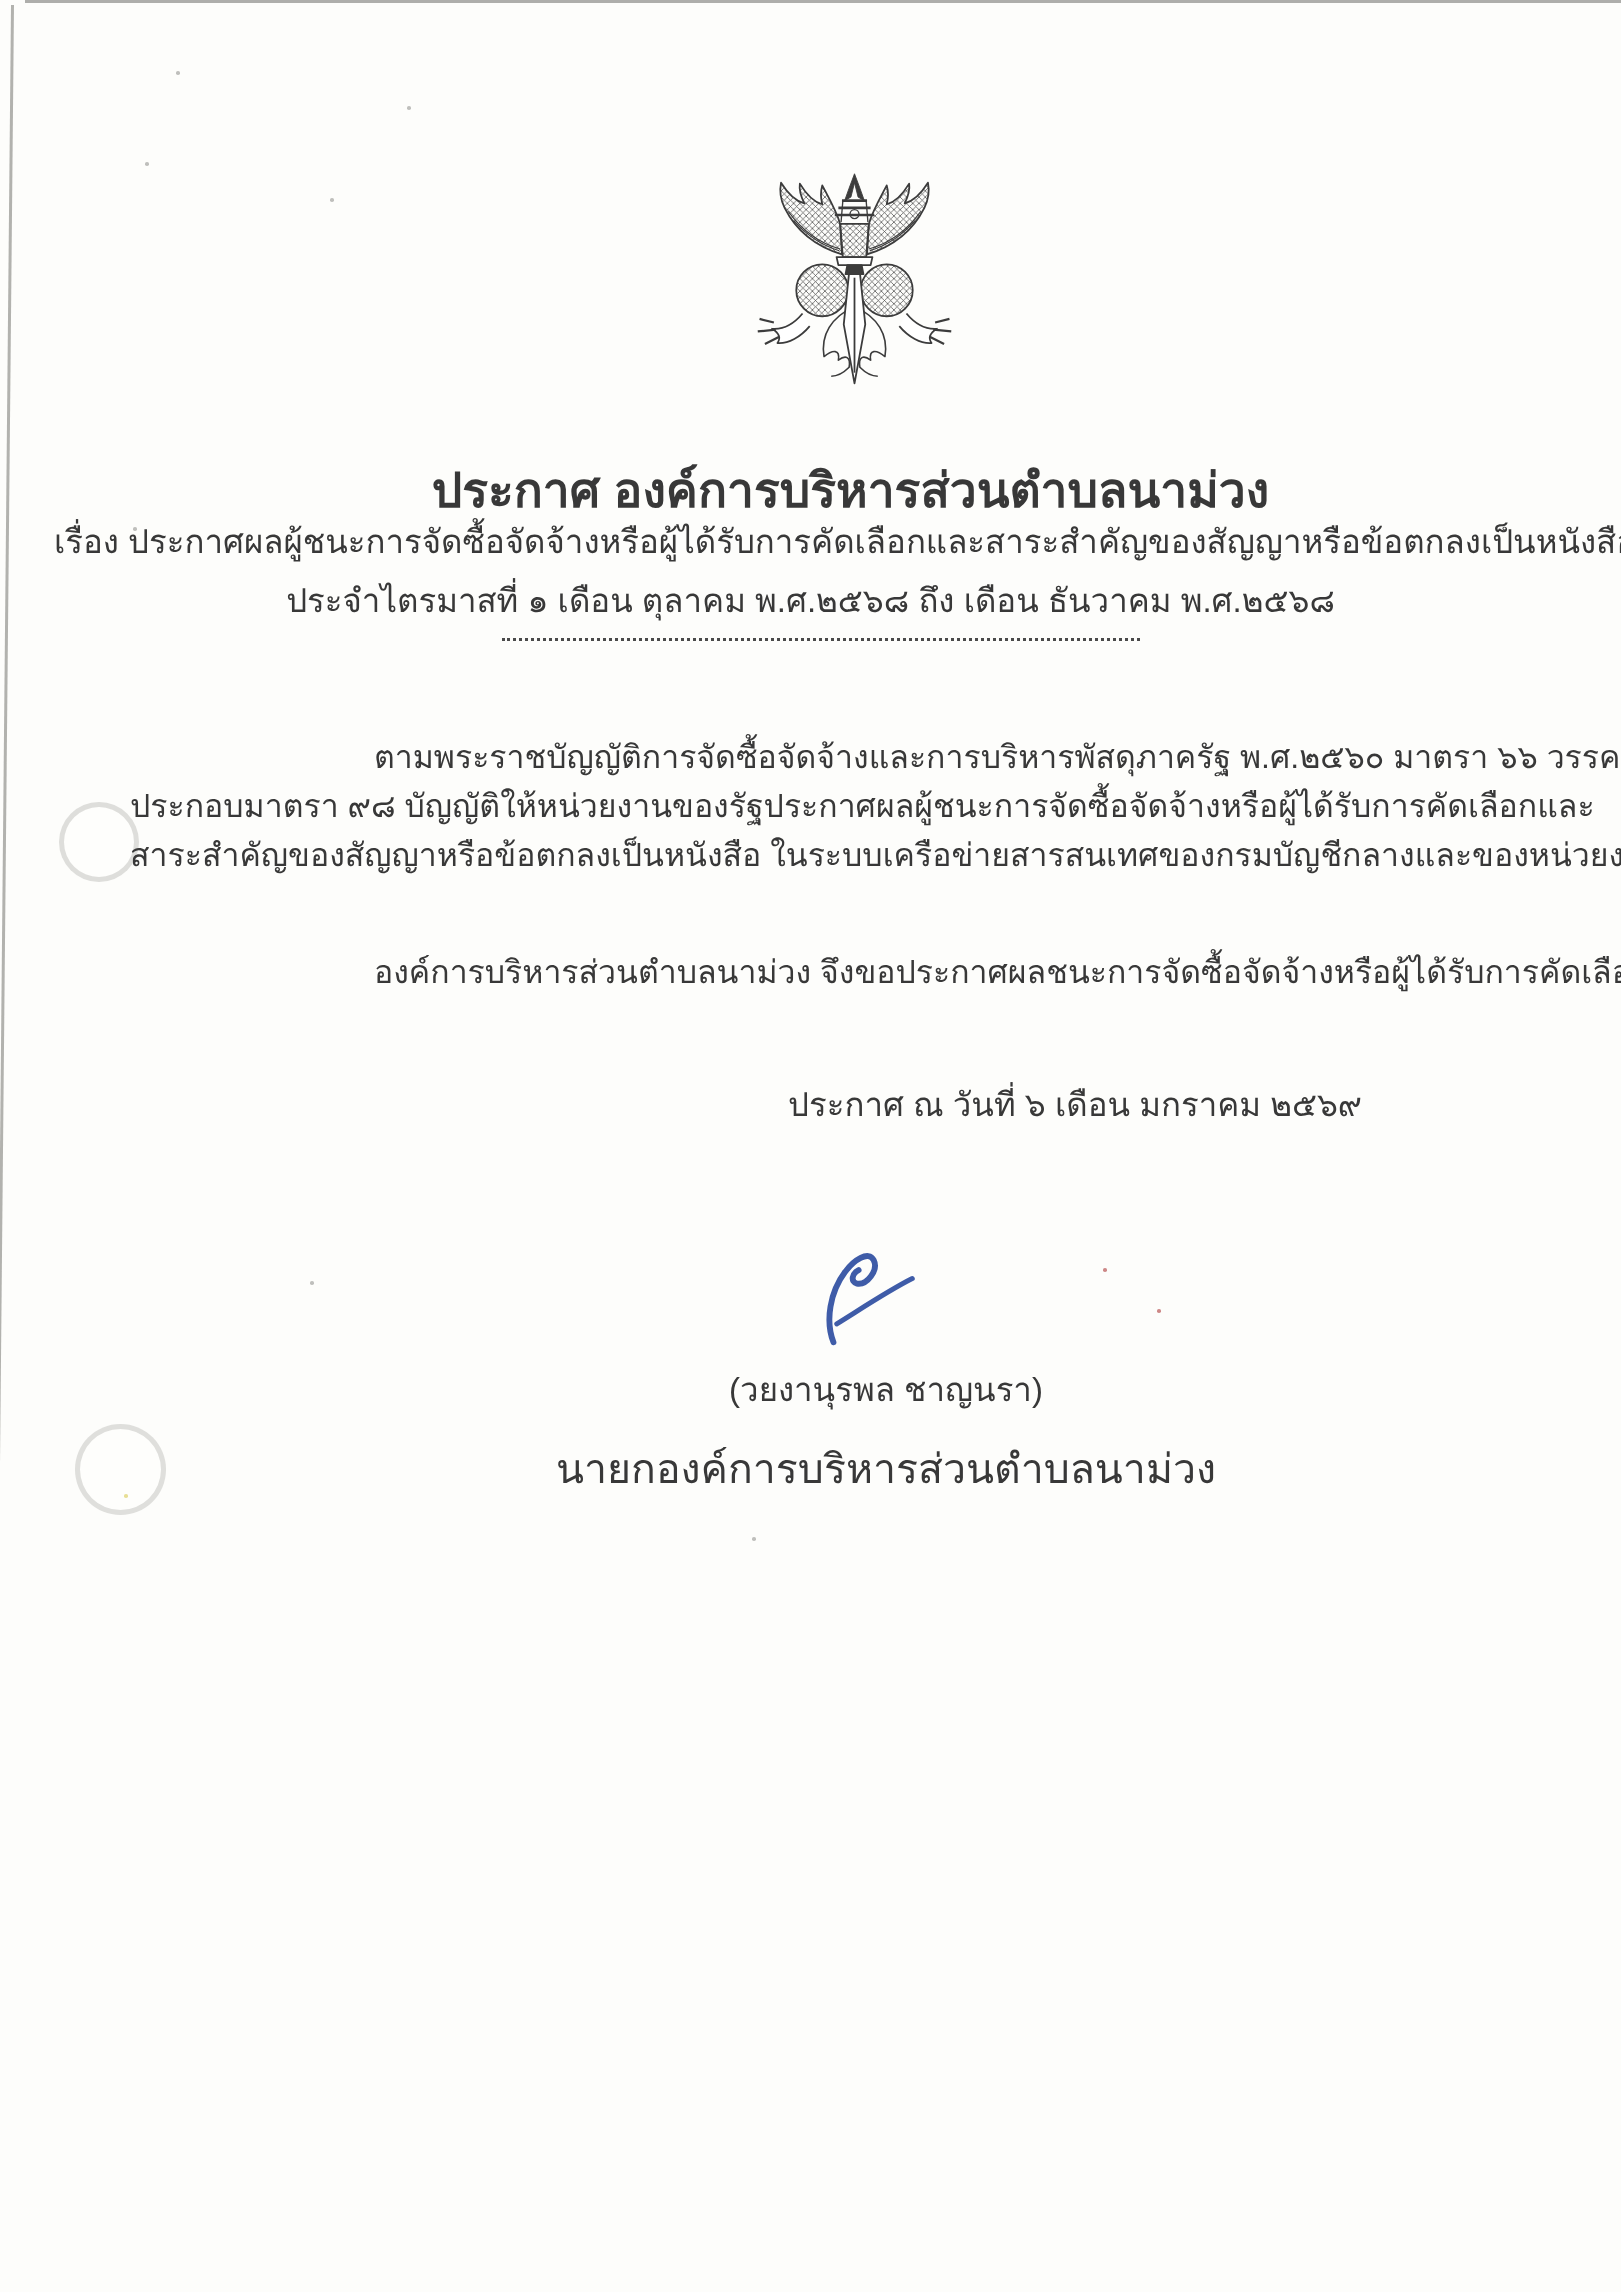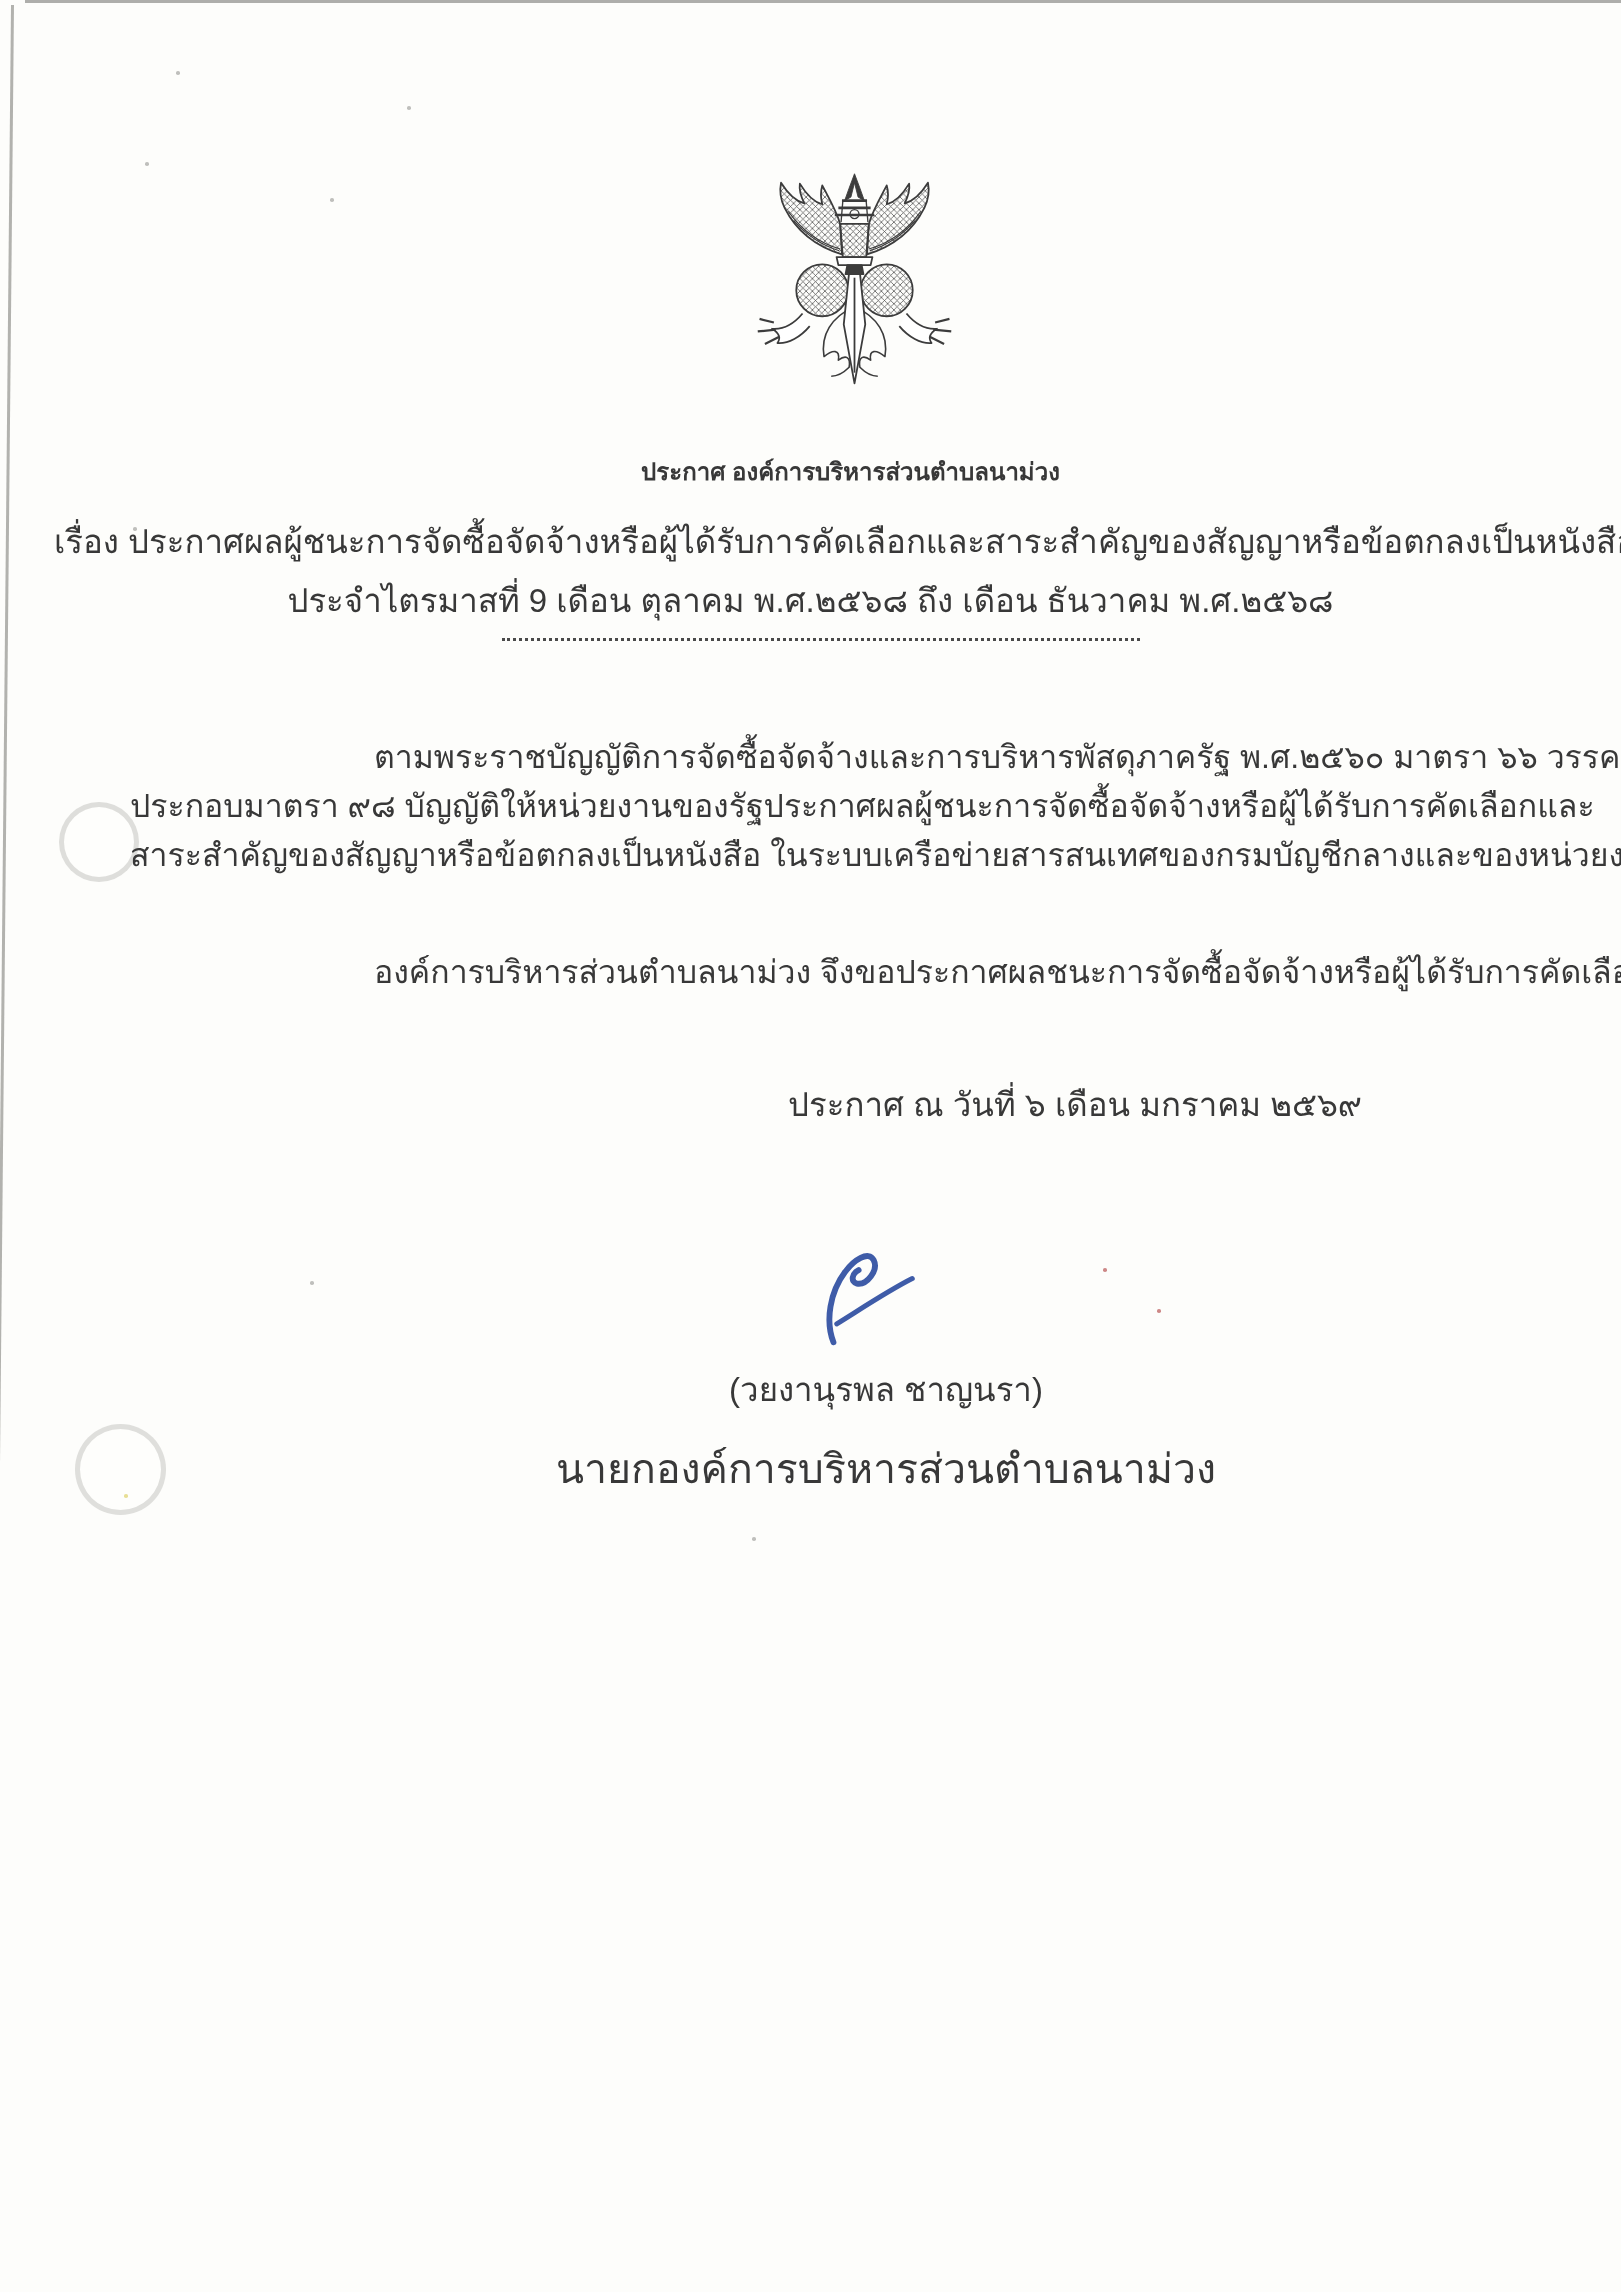--- a/index.html
+++ b/index.html
@@ -21,21 +21,21 @@
   .speck{position:absolute;width:3.6px;height:3.6px;border-radius:50%;background:#8d8d88;opacity:.55;}
   .speck.red{background:#c06a6a;opacity:.8;}
   .speck.yellow{background:#e6dc8a;opacity:.9;}
 
   
   .emblem{position:absolute;left:755px;top:172px;width:199px;height:215px;}
   .emblem svg{width:100%;height:100%;}
 
   
   .doc-title{position:absolute;left:85px;top:452px;width:1531px;text-align:center;
-             font-size:24px;font-weight:bold;white-space:nowrap;}
+             font-size:48px;font-weight:bold;white-space:nowrap;}
   .doc-subject{position:absolute;left:54px;top:515px;width:1567px;text-align:center;
                font-size:33px;white-space:nowrap;}
   .doc-period{position:absolute;left:0;top:574px;width:1621px;text-align:center;
               font-size:33px;white-space:nowrap;}
   .dotted-divider{position:absolute;left:502px;top:638px;width:638px;height:0;
                   border-bottom:3.6px dotted #4a4a4a;}
 
   
   .para{position:absolute;left:130px;width:1415px;font-size:32px;line-height:49px;}
   .para-1{top:733px;}
@@ -101,21 +101,21 @@
         <path d="M110 150 C136 162 148 182 144 206 C134 198 126 198 128 210 C120 204 114 206 116 218 C124 226 130 228 136 228" stroke-width="1.8"></path>
         <path d="M104 112 L116 112 L122 170 L110 236 L98 170 Z" fill="#ffffff"></path>
         <path d="M110 118 L110 224" stroke-width="2"></path>
         <path d="M102 104 L118 104 L120 114 L100 114 Z" fill="#3c3c3c"></path>
       </g>
     </svg>
   </div>
 
   <div class="doc-title">ประกาศ องค์การบริหารส่วนตำบลนาม่วง</div>
   <div class="doc-subject">เรื่อง ประกาศผลผู้ชนะการจัดซื้อจัดจ้างหรือผู้ได้รับการคัดเลือกและสาระสำคัญของสัญญาหรือข้อตกลงเป็นหนังสือ</div>
-  <div class="doc-period">ประจำไตรมาสที่ 9  เดือน  ตุลาคม  พ.ศ.๒๕๖๘  ถึง เดือน  ธันวาคม  พ.ศ.๒๕๖๘</div>
+  <div class="doc-period">ประจำไตรมาสที่ ๑  เดือน  ตุลาคม  พ.ศ.๒๕๖๘  ถึง เดือน  ธันวาคม  พ.ศ.๒๕๖๘</div>
   <div class="dotted-divider"></div>
 
   <div class="para para-1">
       <div class="line">ตามพระราชบัญญัติการจัดซื้อจัดจ้างและการบริหารพัสดุภาครัฐ พ.ศ.๒๕๖๐ มาตรา ๖๖ วรรคหนึ่ง</div>
       <div class="line">ประกอบมาตรา ๙๘ บัญญัติให้หน่วยงานของรัฐประกาศผลผู้ชนะการจัดซื้อจัดจ้างหรือผู้ได้รับการคัดเลือกและ</div>
       <div class="line">สาระสำคัญของสัญญาหรือข้อตกลงเป็นหนังสือ ในระบบเครือข่ายสารสนเทศของกรมบัญชีกลางและของหน่วยงาน</div>
     </div>
   <div class="para para-2">
       <div class="line">องค์การบริหารส่วนตำบลนาม่วง  จึงขอประกาศผลชนะการจัดซื้อจัดจ้างหรือผู้ได้รับการคัดเลือก</div>
     </div>

